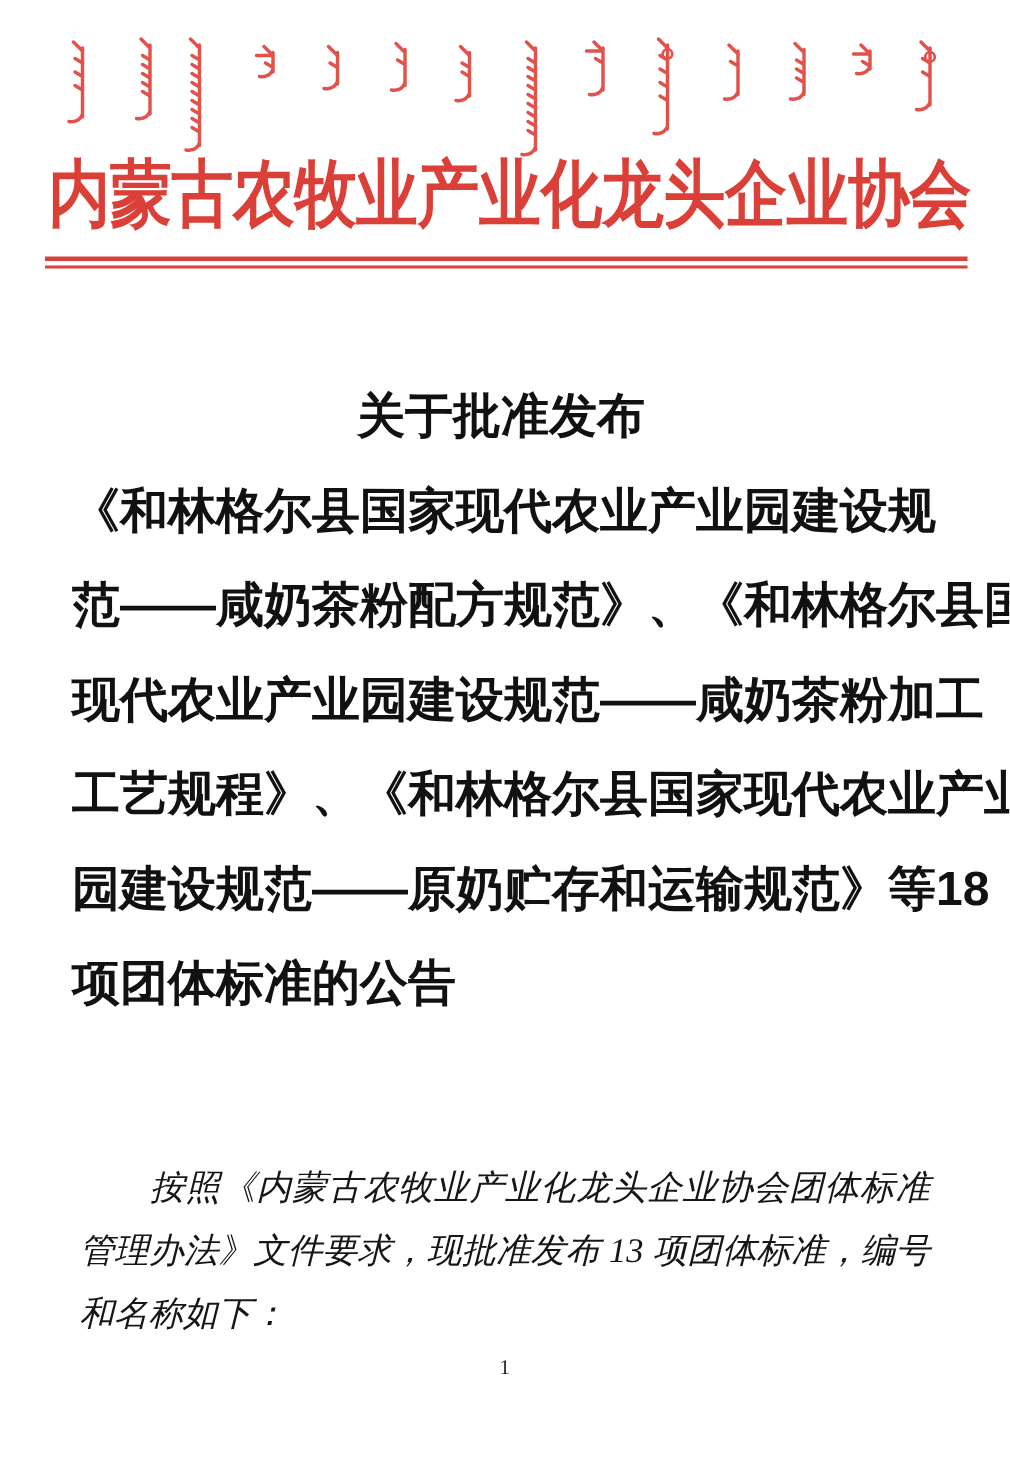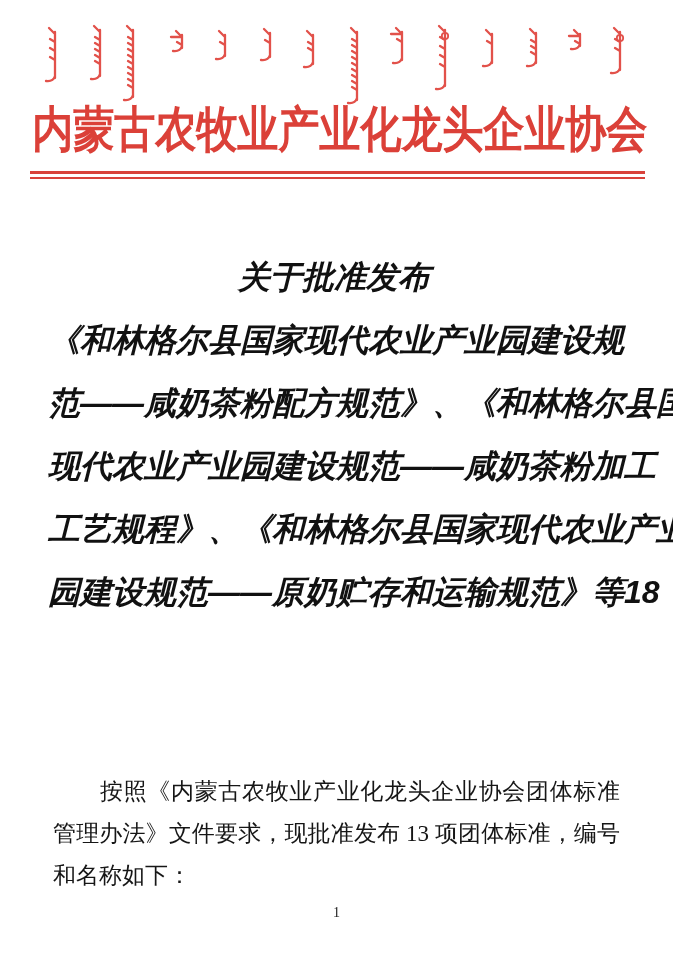--- a/index.html
+++ b/index.html
@@ -19,34 +19,34 @@
     display:inline-block;width:41px;text-align:center;
     font-size:49px;line-height:58px;transform:scaleX(0.84);
     white-space:nowrap;
   }
   
   .letterhead-rule{
     position:absolute;left:30px;top:171px;width:615px;height:3px;
     border-top:3px solid #d8423b;border-bottom:2px solid #d8423b;
   }
   
-  .heading{position:absolute;left:48px;top:246px;width:572px;font-style:italic;}
+  .heading{position:absolute;left:48px;top:246px;width:572px;}
   .hl{
     font-family:"Liberation Sans",sans-serif;font-weight:bold;
     font-size:32px;line-height:63px;color:#111111;white-space:nowrap;
   }
   .hl-center{text-align:center;}
   .hl-left{text-align:left;}
   .hl-just{display:flex;justify-content:space-between;align-items:baseline;white-space:normal;}
   .hl-just span{display:inline-block;}
   
   .body-par{
     position:absolute;left:53px;top:748px;width:567px;
     font-family:"Liberation Serif",serif;font-size:23px;line-height:42px;
-    color:#161616;text-align:justify;text-indent:47px;
+    color:#161616;text-align:justify;text-indent:47px;font-style:italic;
   }
   
   .page-num{
     position:absolute;left:0;top:905px;width:100%;text-align:center;
     font-family:"Liberation Serif",serif;font-size:14px;color:#222222;
   }
 </style>
 </head>
 <body>
 
@@ -192,19 +192,20 @@
         <span>存</span>
         <span>和</span>
         <span>运</span>
         <span>输</span>
         <span>规</span>
         <span>范</span>
         <span>》</span>
         <span>等</span>
         <span>18</span>
       </div>
+    <div class="hl hl-left">项团体标准的公告</div>
   </div>
 
   <p class="body-par">按照《内蒙古农牧业产业化龙头企业协会团体标准管理办法》文件要求，现批准发布 13 项团体标准，编号和名称如下：</p>
 
   <div class="page-num">1</div>
 
 </div>
 
 </body></html>

